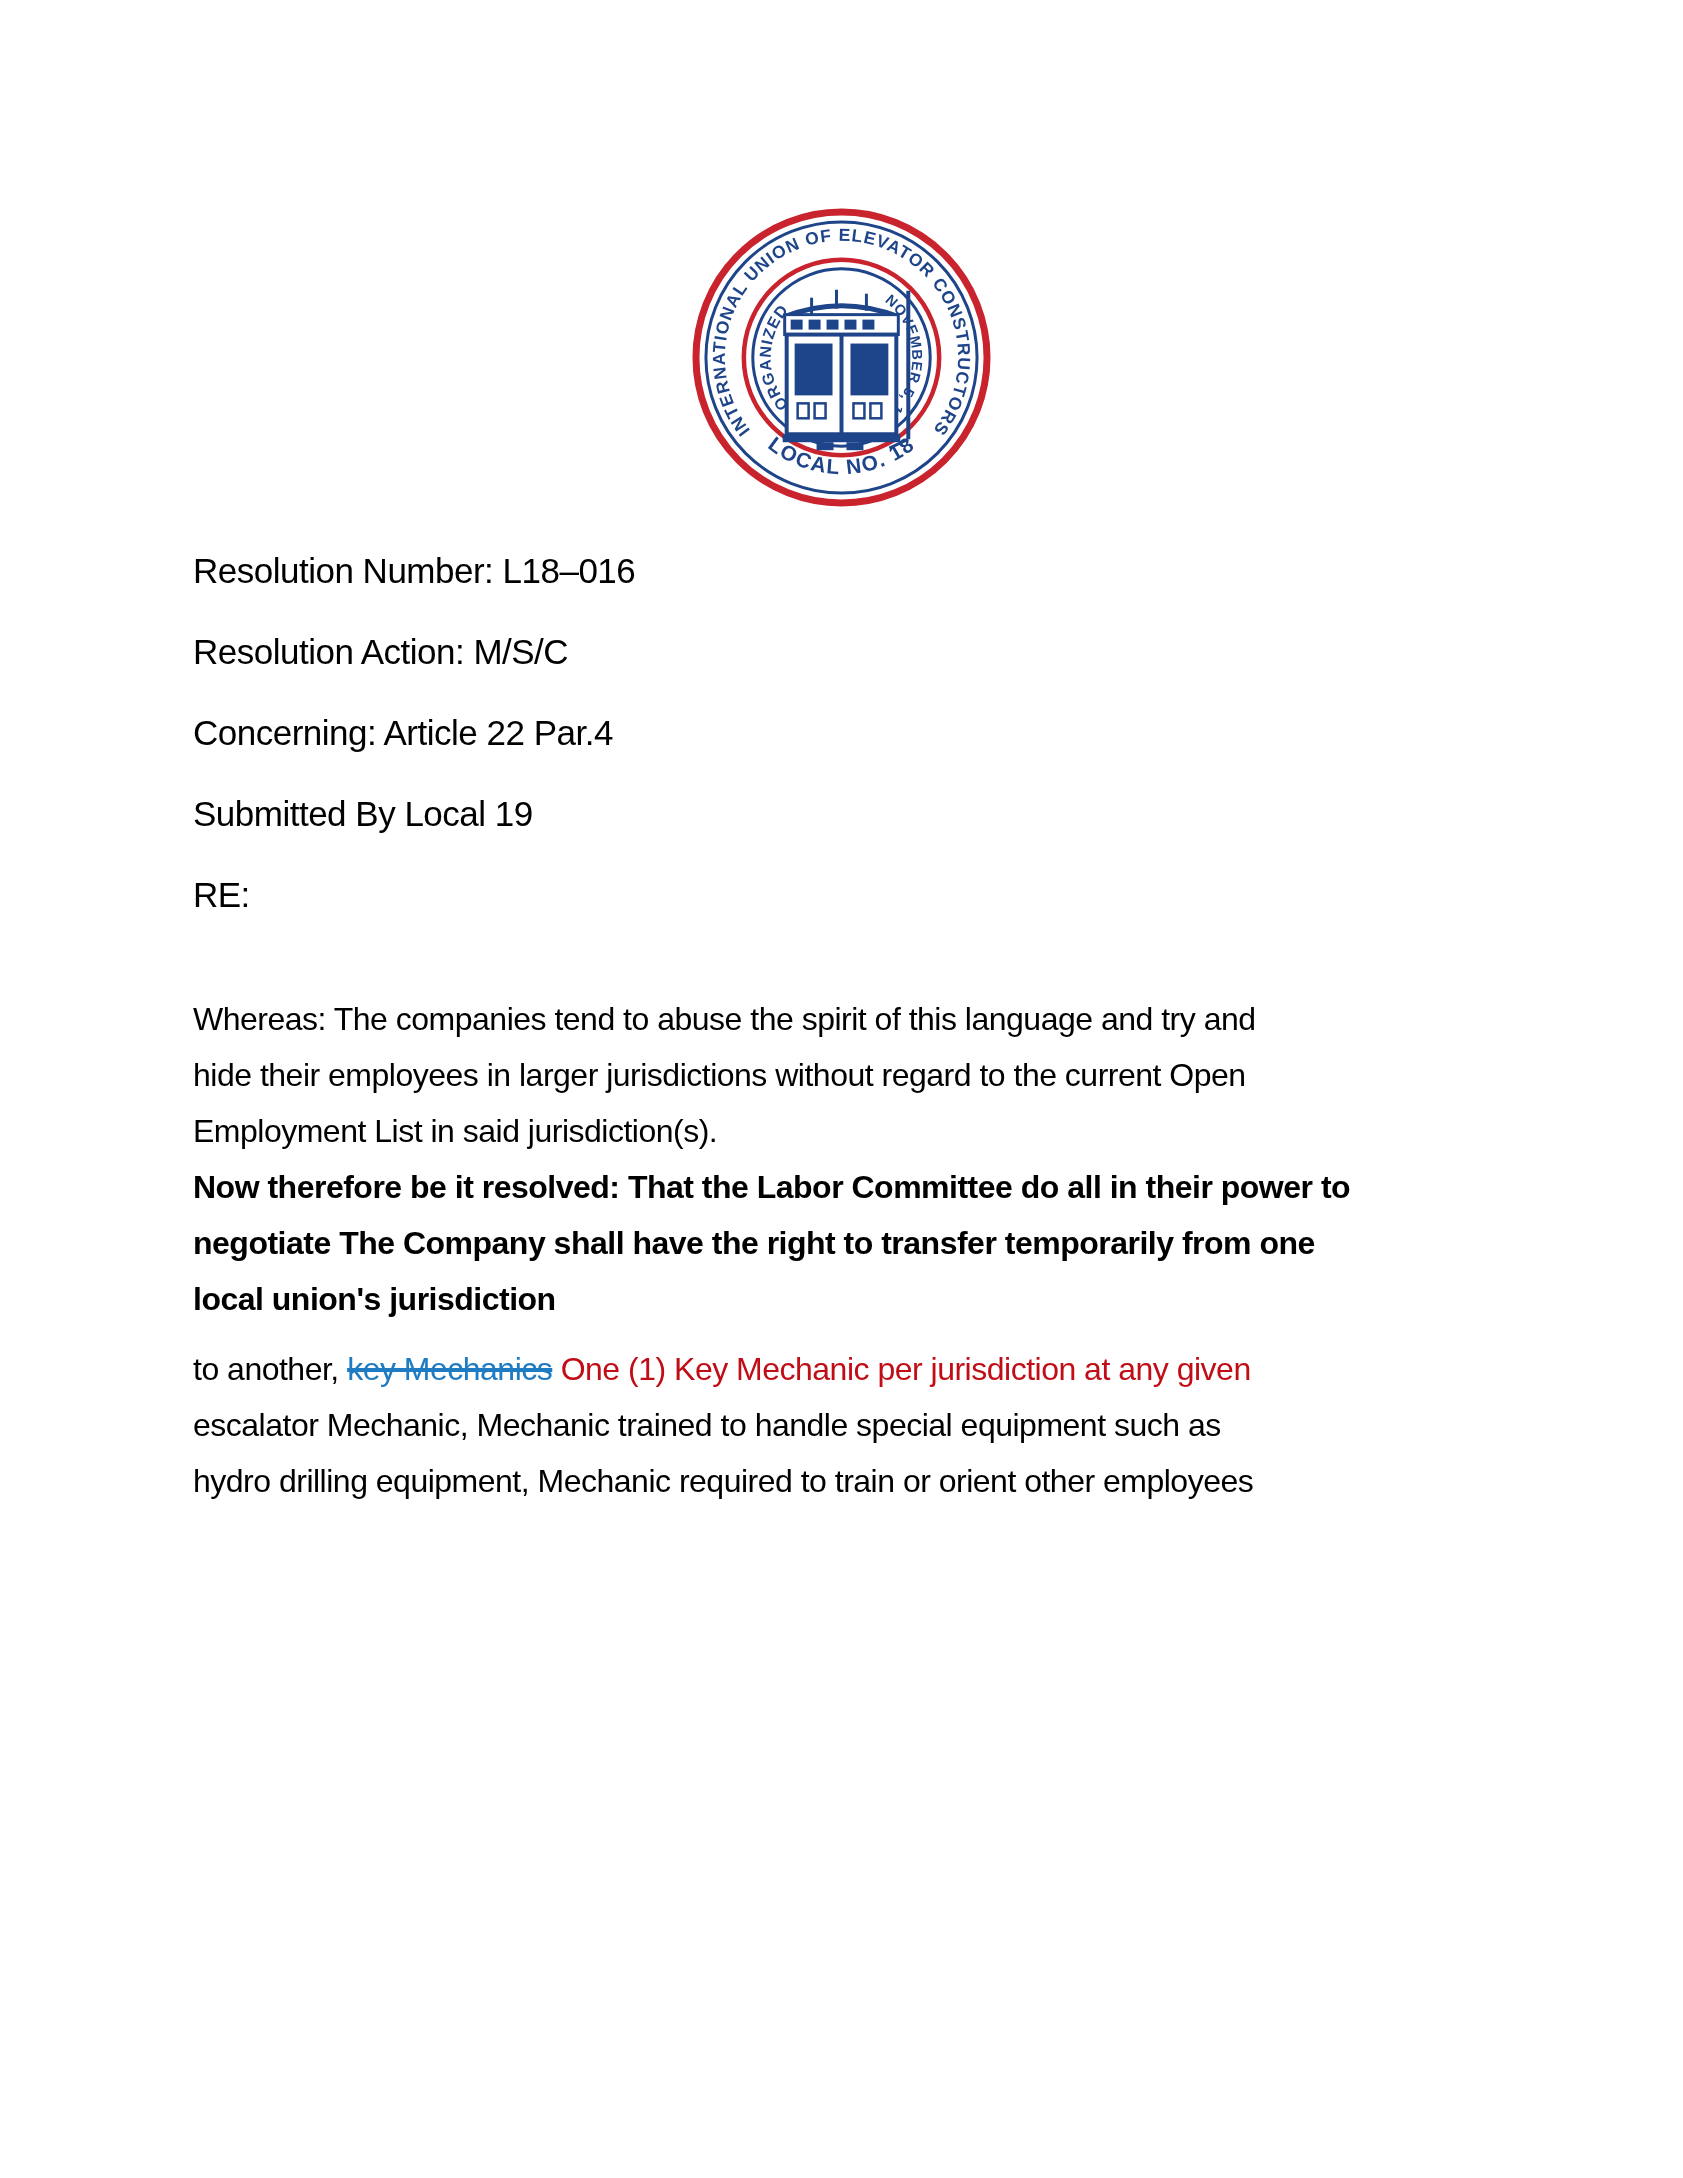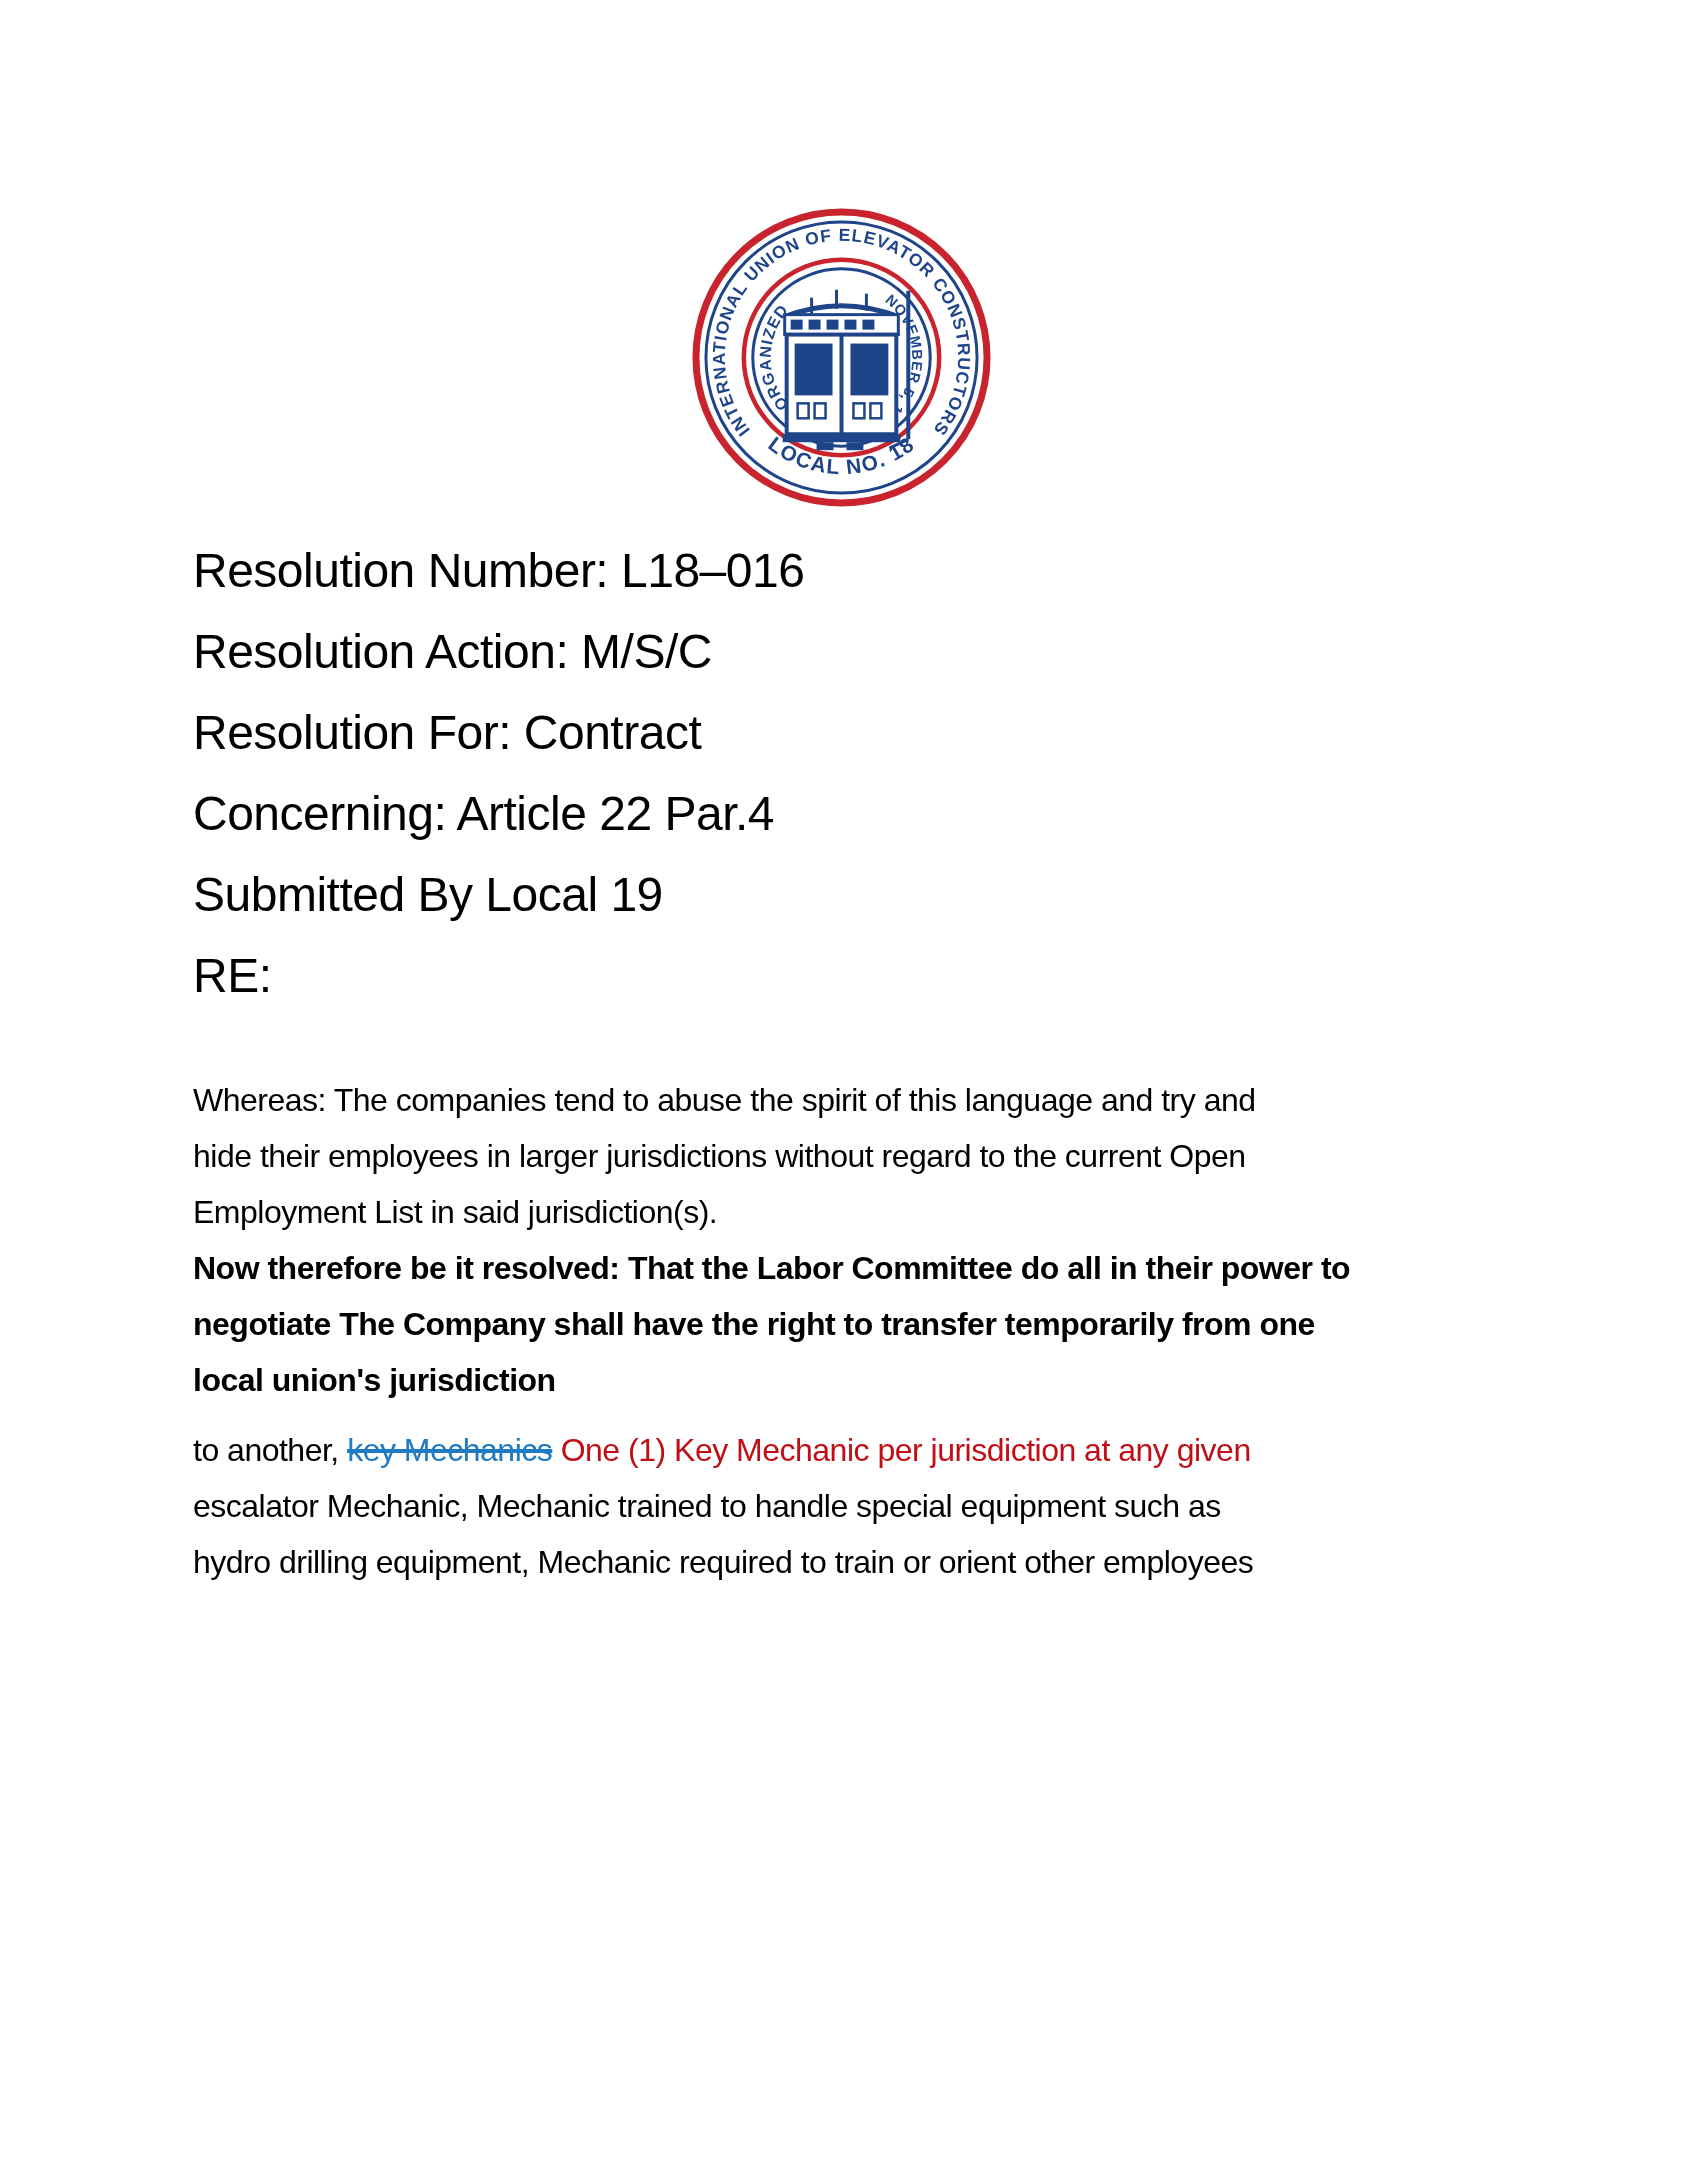--- a/index.html
+++ b/index.html
@@ -27,21 +27,21 @@
   .ring-navy{fill:none;stroke:var(--seal-navy,#1E4489);}
   .car-stroke{fill:none;stroke:var(--seal-navy,#1E4489);}
   .car-fill{fill:var(--seal-navy,#1E4489);stroke:none;}
   .car-white{fill:#ffffff;stroke:var(--seal-navy,#1E4489);}
 
   .content{
     margin:38px 193px 0 193px;
     letter-spacing:-0.5px;
   }
   .meta-line{
-    font-size:48px;
+    font-size:35px;
     line-height:41px;
     margin-bottom:40px;
     white-space:pre;
   }
   .body-para{font-size:32px;}
   .body-para .tl{
     line-height:56px;
     white-space:pre;
   }
   .para-whereas{margin-top:76px;}
@@ -112,21 +112,20 @@
         <rect x="96" y="232" width="118" height="8" class="car-fill"></rect>
         <rect x="130" y="240" width="17" height="8" class="car-fill"></rect>
         <rect x="160" y="240" width="17" height="8" class="car-fill"></rect>
       </g>
     </svg>
   </div>
 
   <div class="content">
     <div class="meta-line">Resolution Number: L18–016</div>
     <div class="meta-line">Resolution Action: M/S/C</div>
-    <div class="meta-line">Resolution For: Contract</div>
     <div class="meta-line">Concerning: Article 22 Par.4</div>
     <div class="meta-line">Submitted By Local 19</div>
     <div class="meta-line">RE:</div>
 
     <div class="body-para para-whereas">
         <div class="tl"><span>Whereas: The companies tend to abuse the spirit of this language and try and</span></div>
         <div class="tl"><span>hide their employees in larger jurisdictions without regard to the current Open</span></div>
         <div class="tl"><span>Employment List in said jurisdiction(s).</span></div>
       </div>
     <div class="body-para para-resolved">

